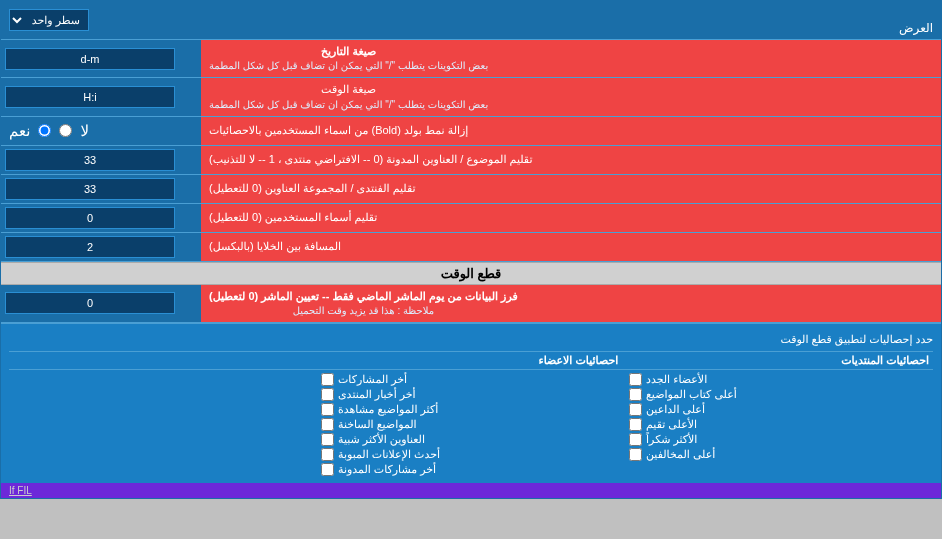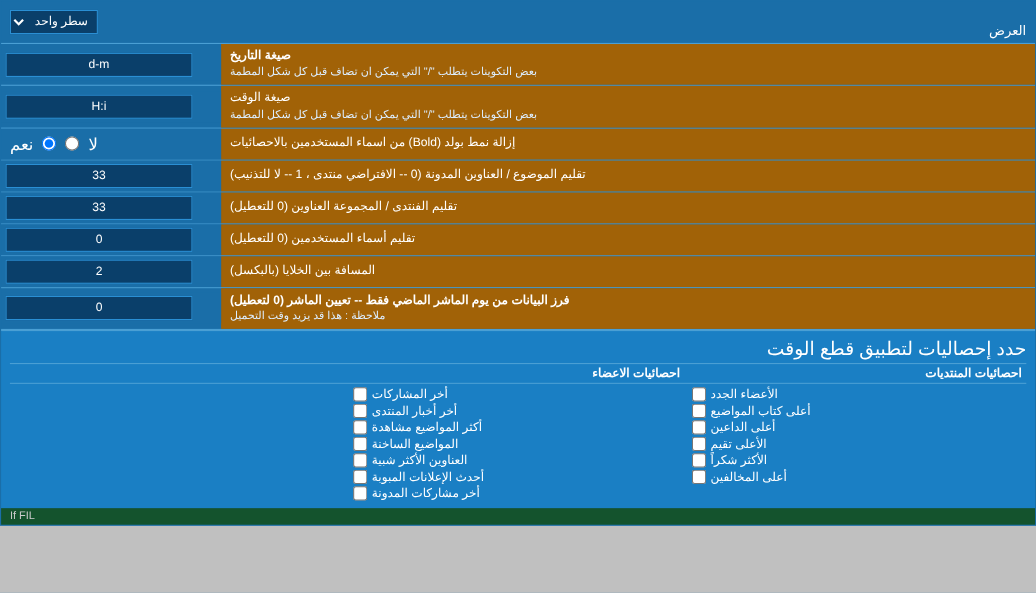--- a/index.html
+++ b/index.html
@@ -17,24 +17,24 @@
     .row {
       display: flex;
       width: 100%;
       border-bottom: 1px solid #4a9fd4;
       min-height: 28px;
       align-items: center;
     }
     .row:last-child { border-bottom: none; }
     .label-cell {
       flex: 1;
-      background: #a16207;
+      background: #ef4444;
       color: #ffffff;
       padding: 4px 8px;
-      text-align: left;
+      text-align: center;
       font-size: 11px;
       line-height: 1.4;
       display: flex;
       align-items: center;
       justify-content: flex-end;
       min-height: 28px;
     }
     .input-cell {
       width: 200px;
       background: #1a6ea8;
@@ -89,21 +89,21 @@
       display: flex;
       width: 100%;
       min-height: 24px;
       align-items: center;
       border-bottom: 1px solid #4a9fd4;
       padding: 2px 0;
     }
     .checkboxes-header-label {
       flex: 1;
       color: #ffffff;
-      font-size: 17px;
+      font-size: 11px;
       text-align: right;
     }
     .checkboxes-columns {
       display: flex;
       width: 100%;
     }
     .checkbox-col {
       flex: 1;
       padding: 2px 4px;
     }
@@ -216,20 +216,21 @@
 
   <div class="row">
     <div class="label-cell">
       <span>المسافة بين الخلايا (بالبكسل)</span>
     </div>
     <div class="input-cell">
       <input class="input-field" type="text" value="2" style="">
     </div>
   </div>
 
+  <div class="section-divider">قطع الوقت</div>
 
   <div class="row">
     <div class="label-cell">
       <div>
         <div style="font-weight:bold;">فرز البيانات من يوم الماشر الماضي فقط -- تعيين الماشر (0 لتعطيل)</div>
         <div class="label-small">ملاحظة : هذا قد يزيد وقت التحميل</div>
       </div>
     </div>
     <div class="input-cell">
       <input class="input-field" type="text" value="0" style="">
@@ -306,15 +307,15 @@
           <span>أخر مشاركات المدونة</span>
           <input type="checkbox" style="">
         </div>
       </div>
 
       <div class="checkbox-col">
       </div>
     </div>
   </div>
 
-  <div style="background:#14532d;color:#ccc;font-size:10px;padding:2px 8px;text-align:left;">If FIL</div>
+  <div style="background:#6d28d9;color:#ccc;font-size:10px;padding:2px 8px;text-align:left;text-decoration:underline;">If FIL</div>
 
 </div>
 
 </body></html>

